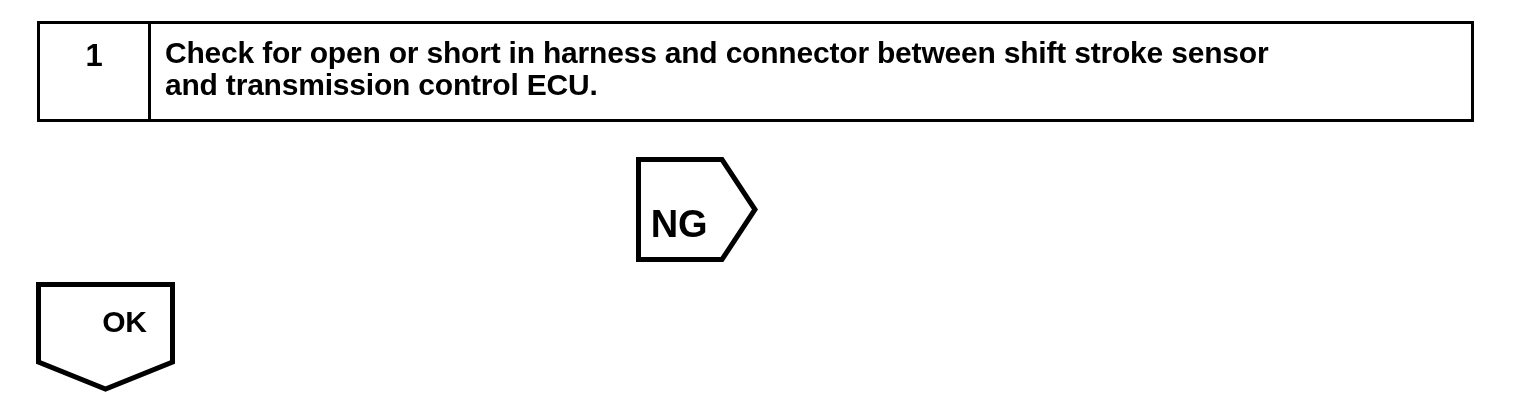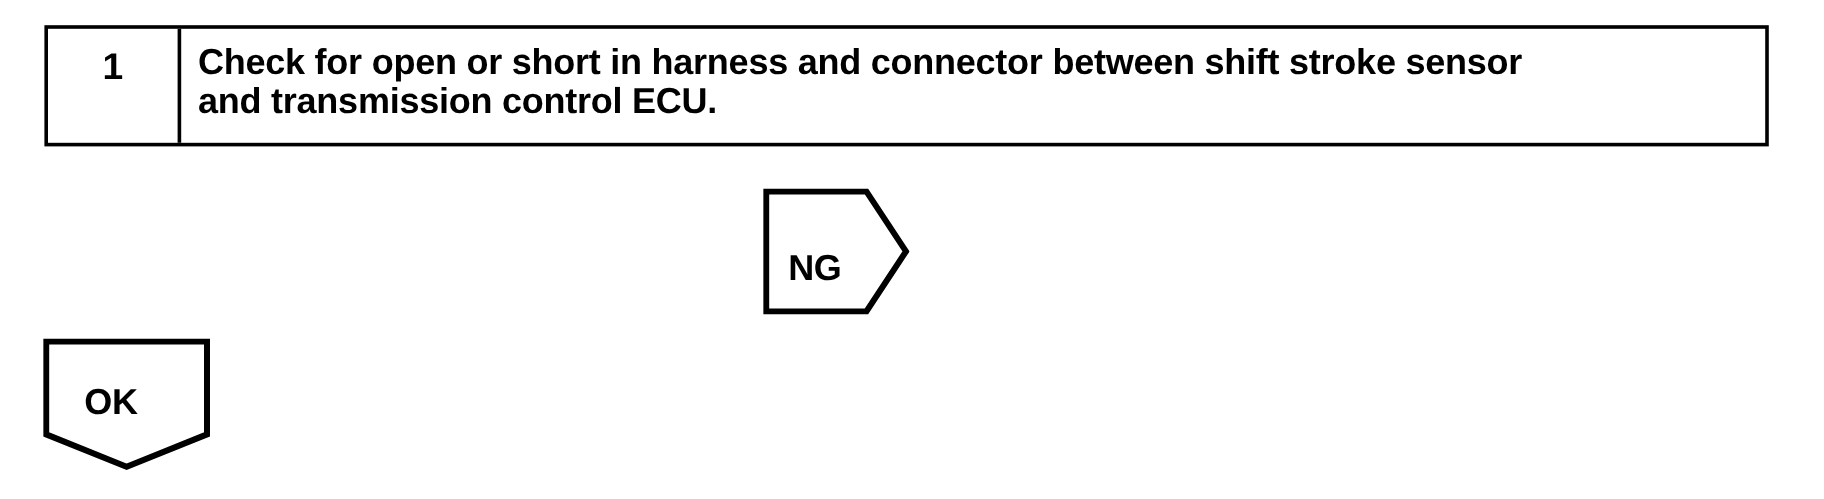--- a/index.html
+++ b/index.html
@@ -76,21 +76,21 @@
   }
   .ng-label {
     position: absolute;
     left: 636px;
     top: 157px;
     width: 86px;
     height: 134px;
     display: flex;
     align-items: center;
     justify-content: center;
-    font-size: 30px;
+    font-size: 38px;
     font-weight: bold;
     color: #000000;
     letter-spacing: -0.3px;
   }
 
   .ng-result-box {
     position: absolute;
     left: 762px;
     top: 157px;
     width: 714px;
@@ -118,34 +118,33 @@
     width: 139px;
     height: 110px;
   }
   .ok-pentagon svg {
     display: block;
     width: 139px;
     height: 110px;
   }
   .ok-label {
     position: absolute;
-    left: 20px;
+    left: 52px;
     top: 282px;
     width: 139px;
     height: 80px;
     display: flex;
     align-items: center;
     justify-content: center;
     font-size: 30px;
     font-weight: bold;
     color: #000000;
     letter-spacing: -0.3px;
     padding-left: 6px;
     box-sizing: border-box;
-    margin-top: 14px;
   }
 </style>
 </head>
 <body>
 
 <div id="page">
 
   <div class="step-row">
     <div class="step-number-cell">
       <span class="step-number">1</span>

